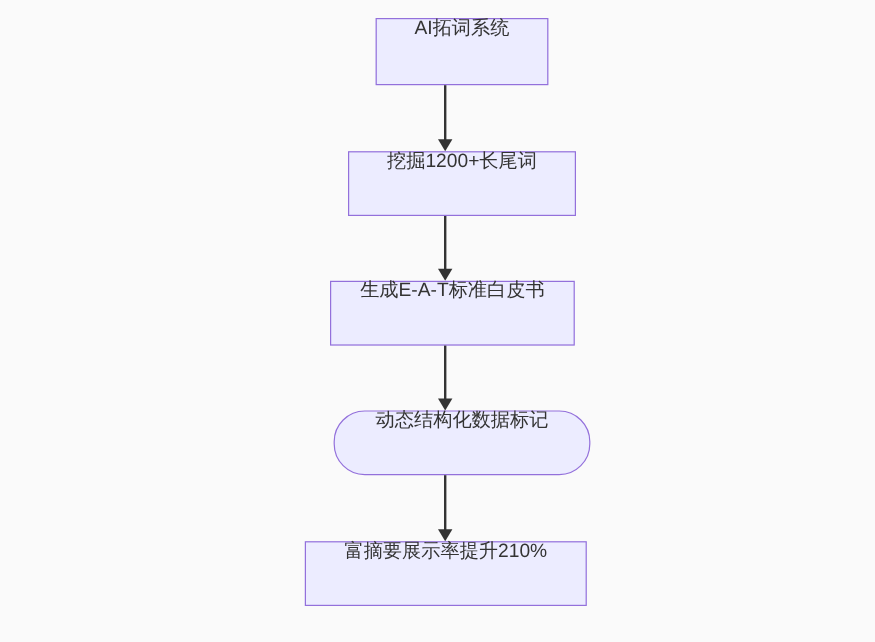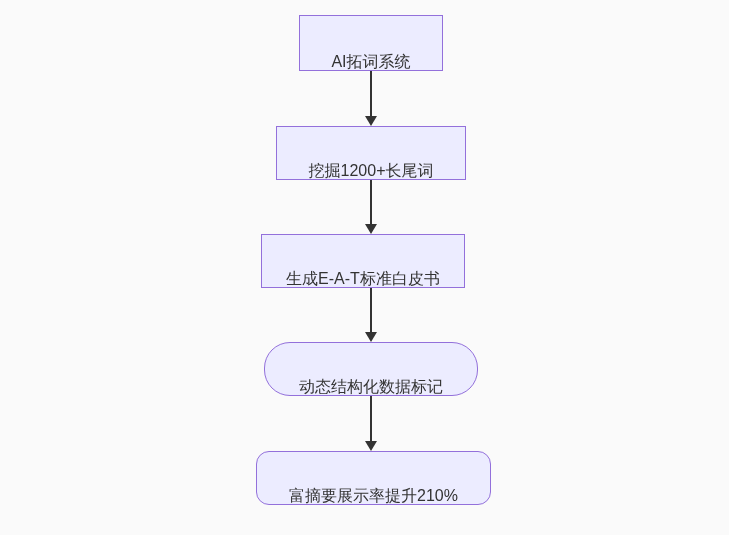--- a/index.html
+++ b/index.html
@@ -15,22 +15,23 @@
     height: 535px;
     background: var(--background, #fafafa);
     overflow: hidden;
   }
   .node {
     position: absolute;
     box-sizing: border-box;
     background: var(--node-fill, #ececff);
     border: 1.5px solid var(--node-border, #9370db);
     display: flex;
-    align-items: flex-end;
+    align-items: flex-start;
     justify-content: center;
+    margin-left: 14px;
   }
   .node-label {
     color: var(--node-text, #333333);
     font-size: 16px;
     line-height: 1;
     white-space: nowrap;
   }
   .edge-line {
     position: absolute;
     width: 1.5px;
@@ -71,17 +72,17 @@
   <div class="edge-line" style="left:370px; top:288px; height:45px;"></div>
   <div class="edge-head" style="left:365px; top:332px;"></div>
 
   <div class="node" style="left:264px; top:342px; width:214px; height:54px;border-radius:26px;">
     <span class="node-label">动态结构化数据标记</span>
   </div>
 
   <div class="edge-line" style="left:370px; top:396px; height:46px;"></div>
   <div class="edge-head" style="left:365px; top:441px;"></div>
 
-  <div class="node" style="left:256px; top:451px; width:235px; height:54px;border-radius:13px;">
+  <div class="node" style="left:240px; top:451px; width:235px; height:54px;">
     <span class="node-label">富摘要展示率提升210%</span>
   </div>
 
 </div>
 
 </body></html>

